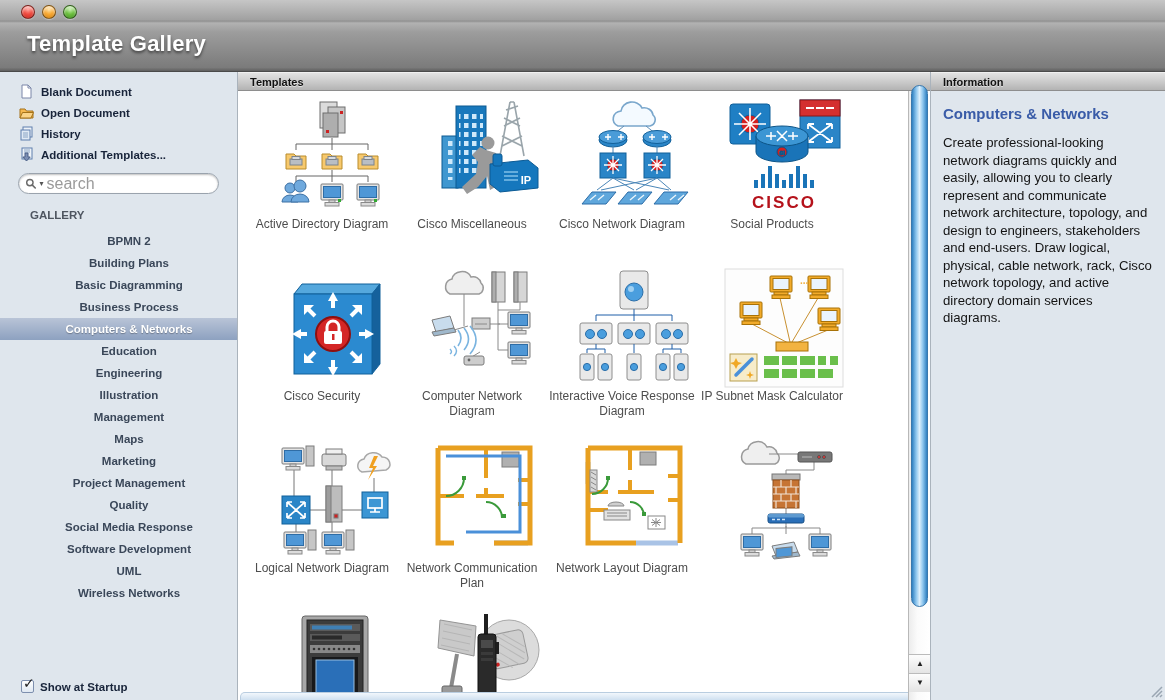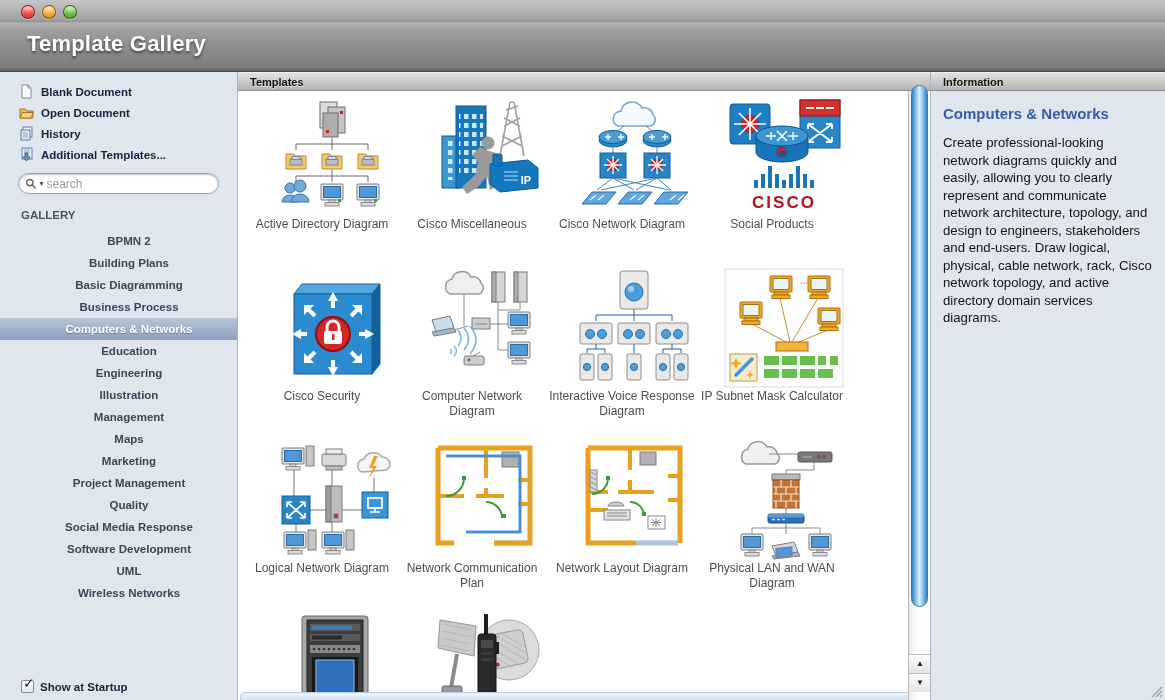--- a/index.html
+++ b/index.html
@@ -37,25 +37,25 @@
   }
   .side-top{ padding-top:9px; }
   .srow{ display:flex; align-items:center; height:21px; padding-left:19px; gap:7px;
     font-size:11.5px; font-weight:bold; color:#18243a; }
   .srow svg{ flex:0 0 auto; }
   .search{
     margin:8px 18px 0 18px; height:21px; border-radius:11px; background:#fff;
     border:1px solid #9aa3ad; box-shadow:inset 0 1px 2px rgba(0,0,0,.25);
     display:flex; align-items:center; padding:0 6px; gap:3px;
   }
-  .search input{ border:none; outline:none; background:transparent; font-size:12px; color:#333; width:100%;
+  .search input{ border:none; outline:none; background:transparent; font-size:16px; color:#333; width:100%;
     font-family:"Liberation Sans",sans-serif;}
   .search input::placeholder{ color:#9a9a9a; }
   .mag-drop{ font-size:8px; color:#555; }
-  .gal-head{ margin-top:15px; padding-left:21px; font-size:11.5px; font-weight:bold; color:#4e5560; }
+  .gal-head{ margin-top:15px; padding-left:30px; font-size:11.5px; font-weight:bold; color:#4e5560; }
   .cats{ margin-top:9px;text-align:center; }
   .cat{ height:22px; line-height:22px; padding-left:21px; font-size:11.5px; font-weight:bold; color:#3a4759; cursor:default; }
   .cat.sel{ background:linear-gradient(180deg,#b9c4d7,#8da1c0); color:#fff; text-shadow:0 1px 1px rgba(0,0,0,.3); }
   .startup{ position:absolute; left:21px; bottom:7px; display:flex; align-items:center; gap:6px;
     font-size:11.5px; font-weight:bold; color:#18243a; }
   .cbx{ position:relative; width:13px; height:13px; background:linear-gradient(#fff,#dfe8f2); border:1px solid #7d8fae; border-radius:2px; }
   .cbx .mark{ position:absolute; left:1px; top:-6px; font-size:14px; font-weight:bold; color:#222;
     font-family:"DejaVu Sans",sans-serif; }
   
   .tpanel{ position:absolute; left:238px; top:72px; width:692px; bottom:0; background:#fff; }
@@ -576,21 +576,20 @@
               </g>
           <use href="#s-pc" x="17" y="94"></use>
               <use href="#s-pc" x="85" y="94"></use>
           <g stroke="#7c7c7c">
                 <polygon points="48,106 70,102 74,112 52,116" fill="#c8dced"></polygon>
                 <polygon points="48,116 74,112 76,116 50,119" fill="#9fb8cc"></polygon>
                 <rect x="52" y="104" width="16" height="9" fill="#4f97d6" transform="skewY(-6) translate(0,10)"></rect>
               </g>
         </svg>
           </div>
-        <div class="tlabel">Physical LAN and WAN Diagram</div>
       </div>
 
       <div class="tcell">
         <div class="ticon">
             <svg width="120" height="120" viewBox="0 0 120 120">
           <rect x="28" y="4" width="66" height="112" rx="3" fill="#a8a8a8" stroke="#666"></rect>
           <rect x="33" y="8" width="56" height="104" fill="#3c3c3c" stroke="#222"></rect>
           <g>
                 <rect x="36" y="12" width="50" height="7" fill="#5a5a5a"></rect>
                 <rect x="38" y="13.5" width="40" height="4" fill="#3f7fb4"></rect>

